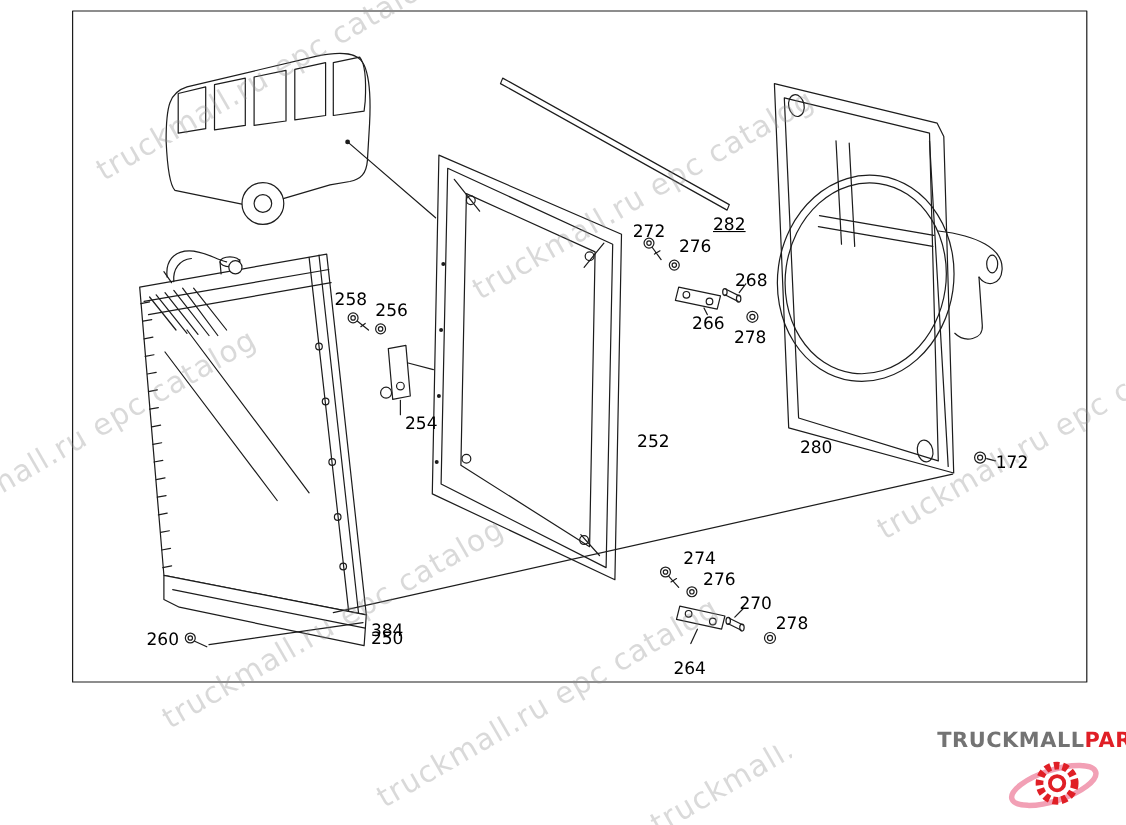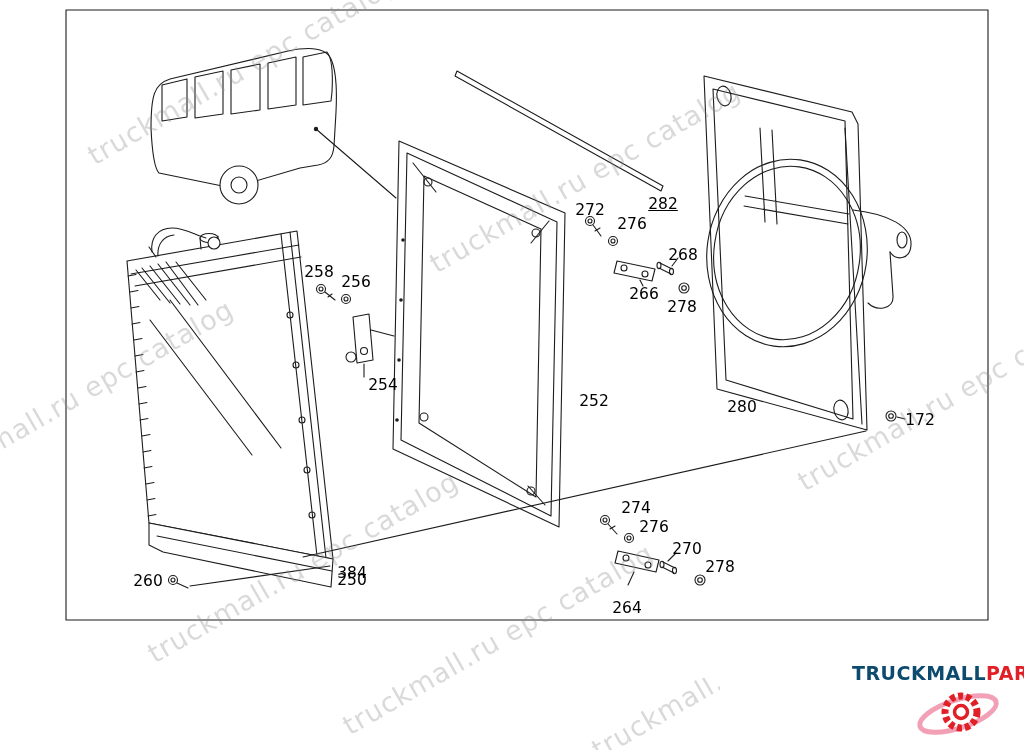--- a/index.html
+++ b/index.html
@@ -26,21 +26,21 @@
   .wm-clip .wm{left:6px;top:58px;}
   
   .label-layer{position:absolute;inset:0;z-index:3;}
   .part-label{
     position:absolute;transform:translate(-50%,-50%);
     font-size:15.5px;color:#000;font-family:"DejaVu Sans", sans-serif;
   }
   
   .logo{position:absolute;right:12px;bottom:6px;z-index:4;width:160px;text-align:right;}
   .logo-text{font-weight:bold;font-size:19px;letter-spacing:.5px;}
-  .logo-gray{color:#0c4a6e;}
+  .logo-gray{color:#737373;}
   .logo-red{color:#e01f26;}
   .logo-gear{margin-top:-2px;margin-right:6px;}
 </style>
 </head>
 <body>
 
 <div class="page">
 
   <svg class="artwork" width="1024" height="750" viewBox="0 0 1024 750">
     <g fill="none" stroke="#1c1c1c" stroke-width="1.1" stroke-linejoin="round" stroke-linecap="round">

